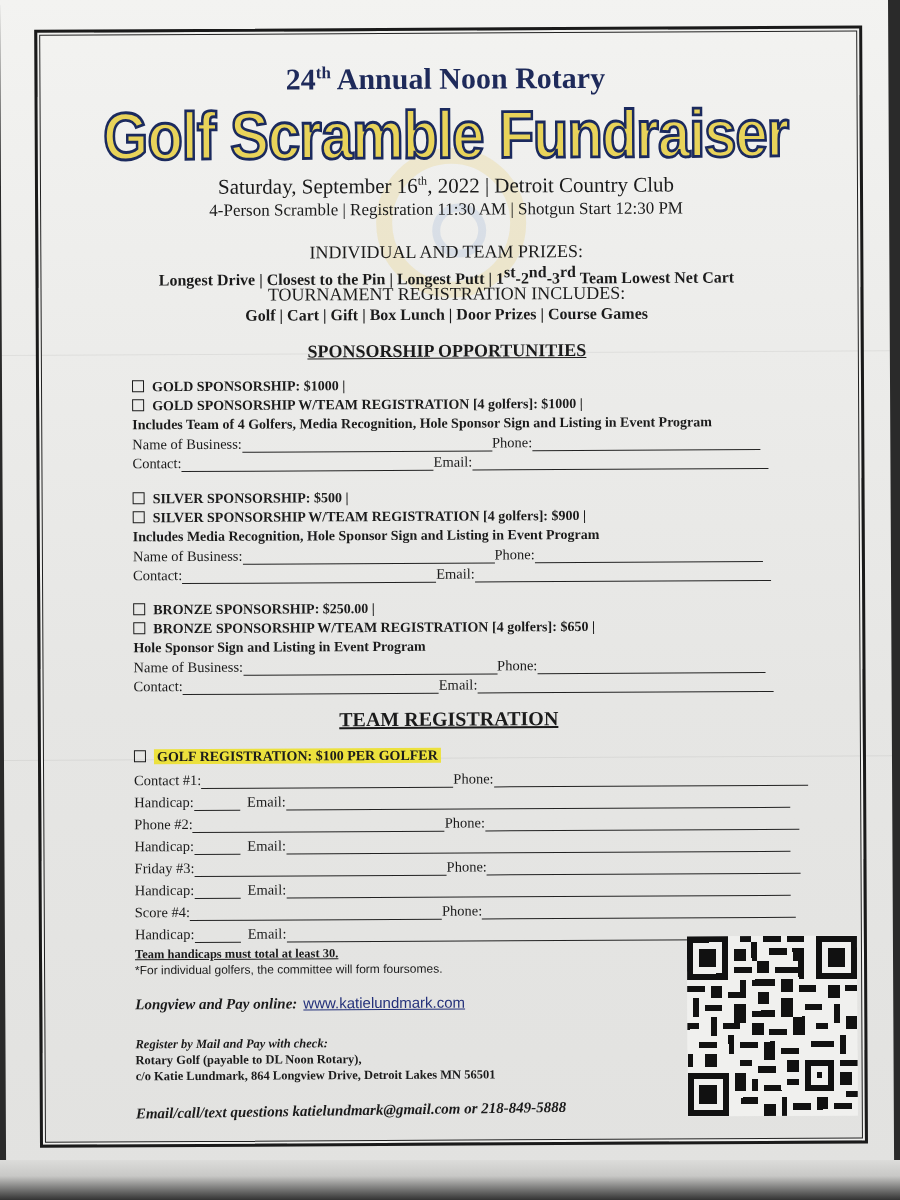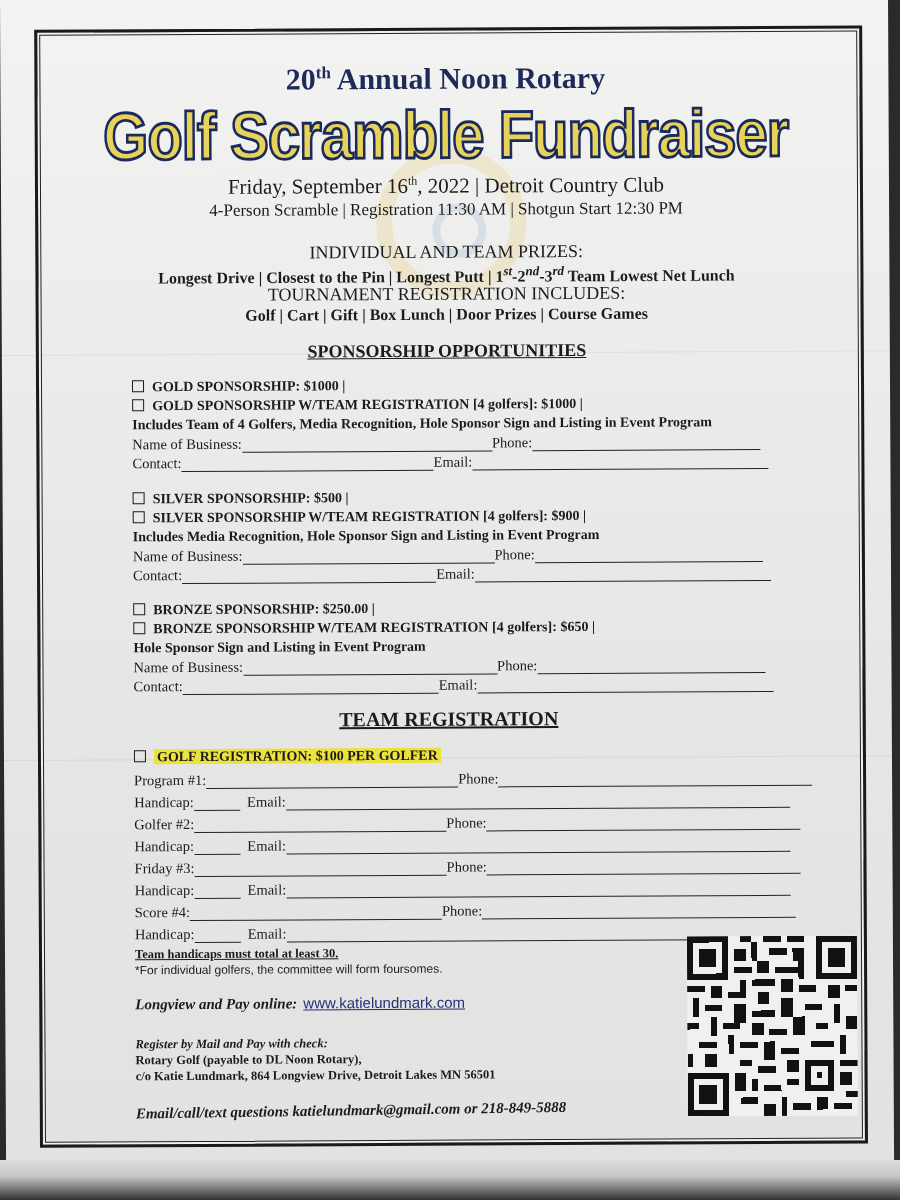--- a/index.html
+++ b/index.html
@@ -39,21 +39,21 @@
   .t2 {
     top: 103px; font-family: "Liberation Sans", sans-serif; font-size: 58px; font-weight: bold;
     color: #e8d35a; -webkit-text-stroke: 2.5px #1b2a5e; letter-spacing: -1px;
     transform: scaleY(1.15);
   }
   .t3 { top: 176px; font-size: 21px; }
   .t3 sup { font-size: 12px; }
   .t4 { top: 202px; font-size: 17px; }
   .t5 { top: 244px; font-size: 18px; }
   .t6 { top: 266px; font-size: 16px; font-weight: bold; }
-  .t6 sup { font-size: 13px; font-style: italic; }
+  .t6 sup { font-size: 16px; }
   .t7 { top: 286px; font-size: 18px; }
   .t8 { top: 308px; font-size: 16px; font-weight: bold; }
   .sec { font-size: 18px; font-weight: bold; text-decoration: underline; }
   .s1 { top: 343px; }
   .s2 { top: 710px; font-size: 20px; }
   .row { position: absolute; left: 130px; font-size: 14px; white-space: nowrap; }
   .b { font-weight: bold; }
   .box { display: inline-block; width: 10px; height: 10px; border: 1.5px solid #1b1b1b; margin-right: 8px; vertical-align: -1px; }
   .line { display: inline-block; border-bottom: 1px solid #222; height: 12px; vertical-align: bottom; }
   .field { font-size: 14.5px; }
@@ -75,32 +75,32 @@
 </head>
 <body>
 
 <div class="paper">
   <div class="fold" style="top:355px"></div>
   <div class="fold" style="top:760px"></div>
   <div class="frame"></div>
   <div class="watermark"></div>
 
   <div class="center t1">
-    <span>20</span><sup>th</sup>
+    <span>24</span><sup>th</sup>
     <span>Annual Noon Rotary</span>
   </div>
   <div class="center t2">Golf Scramble Fundraiser</div>
   <div class="center t3">
-    <span>Friday, September 16</span><sup>th</sup><span>, 2022 | Detroit Country Club</span>
+    <span>Saturday, September 16</span><sup>th</sup><span>, 2022 | Detroit Country Club</span>
   </div>
   <div class="center t4">4-Person Scramble | Registration 11:30 AM | Shotgun Start 12:30 PM</div>
 
   <div class="center t5">INDIVIDUAL AND TEAM PRIZES:</div>
   <div class="center t6">
-    <span>Longest Drive | Closest to the Pin | Longest Putt | 1</span><sup>st</sup><span>-2</span><sup>nd</sup><span>-3</span><sup>rd</sup><span> Team Lowest Net Lunch</span>
+    <span>Longest Drive | Closest to the Pin | Longest Putt | 1</span><sup>st</sup><span>-2</span><sup>nd</sup><span>-3</span><sup>rd</sup><span> Team Lowest Net Cart</span>
   </div>
   <div class="center t7">TOURNAMENT REGISTRATION INCLUDES:</div>
   <div class="center t8">Golf | Cart | Gift | Box Lunch | Door Prizes | Course Games</div>
 
   <div class="center sec s1">SPONSORSHIP OPPORTUNITIES</div>
 
   <div class="row b" style="top:380px"><span class="box"></span><span>GOLD SPONSORSHIP: $1000 |</span></div>
   <div class="row b" style="top:399px"><span class="box"></span><span>GOLD SPONSORSHIP W/TEAM REGISTRATION [4 golfers]: $1000 |</span></div>
   <div class="row b" style="top:418px">Includes Team of 4 Golfers, Media Recognition, Hole Sponsor Sign and Listing in Event Program</div>
   <div class="row field" style="top:437px"><span>Name of Business:</span><span class="line" style="width:250px"></span><span>Phone:</span><span class="line" style="width:228px"></span></div>
@@ -115,24 +115,24 @@
   <div class="row b" style="top:603px"><span class="box"></span><span>BRONZE SPONSORSHIP: $250.00 |</span></div>
   <div class="row b" style="top:622px"><span class="box"></span><span>BRONZE SPONSORSHIP W/TEAM REGISTRATION [4 golfers]: $650 |</span></div>
   <div class="row b" style="top:641px">Hole Sponsor Sign and Listing in Event Program</div>
   <div class="row field" style="top:660px"><span>Name of Business:</span><span class="line" style="width:254px"></span><span>Phone:</span><span class="line" style="width:228px"></span></div>
   <div class="row field" style="top:679px"><span>Contact:</span><span class="line" style="width:256px"></span><span>Email:</span><span class="line" style="width:296px"></span></div>
 
   <div class="center sec s2">TEAM REGISTRATION</div>
 
   <div class="row b" style="top:750px"><span class="box"></span><span class="hl">GOLF REGISTRATION: $100 PER GOLFER</span></div>
 
-  <div class="row field" style="top:773px"><span>Program #1:</span><span class="line" style="width:252px"></span><span>Phone:</span><span class="line" style="width:314px"></span></div>
+  <div class="row field" style="top:773px"><span>Contact #1:</span><span class="line" style="width:252px"></span><span>Phone:</span><span class="line" style="width:314px"></span></div>
   <div class="row field" style="top:795px"><span>Handicap:</span><span class="line" style="width:46px"></span>&nbsp;&nbsp;<span>Email:</span><span class="line" style="width:504px"></span></div>
 
-  <div class="row field" style="top:817px"><span>Golfer #2:</span><span class="line" style="width:252px"></span><span>Phone:</span><span class="line" style="width:314px"></span></div>
+  <div class="row field" style="top:817px"><span>Phone #2:</span><span class="line" style="width:252px"></span><span>Phone:</span><span class="line" style="width:314px"></span></div>
   <div class="row field" style="top:839px"><span>Handicap:</span><span class="line" style="width:46px"></span>&nbsp;&nbsp;<span>Email:</span><span class="line" style="width:504px"></span></div>
 
   <div class="row field" style="top:861px"><span>Friday #3:</span><span class="line" style="width:252px"></span><span>Phone:</span><span class="line" style="width:314px"></span></div>
   <div class="row field" style="top:883px"><span>Handicap:</span><span class="line" style="width:46px"></span>&nbsp;&nbsp;<span>Email:</span><span class="line" style="width:504px"></span></div>
 
   <div class="row field" style="top:905px"><span>Score #4:</span><span class="line" style="width:252px"></span><span>Phone:</span><span class="line" style="width:314px"></span></div>
   <div class="row field" style="top:927px"><span>Handicap:</span><span class="line" style="width:46px"></span>&nbsp;&nbsp;<span>Email:</span><span class="line" style="width:504px"></span></div>
 
   <div class="row note-u" style="top:948px">Team handicaps must total at least 30.</div>
   <div class="row note" style="top:964px">*For individual golfers, the committee will form foursomes.</div>

